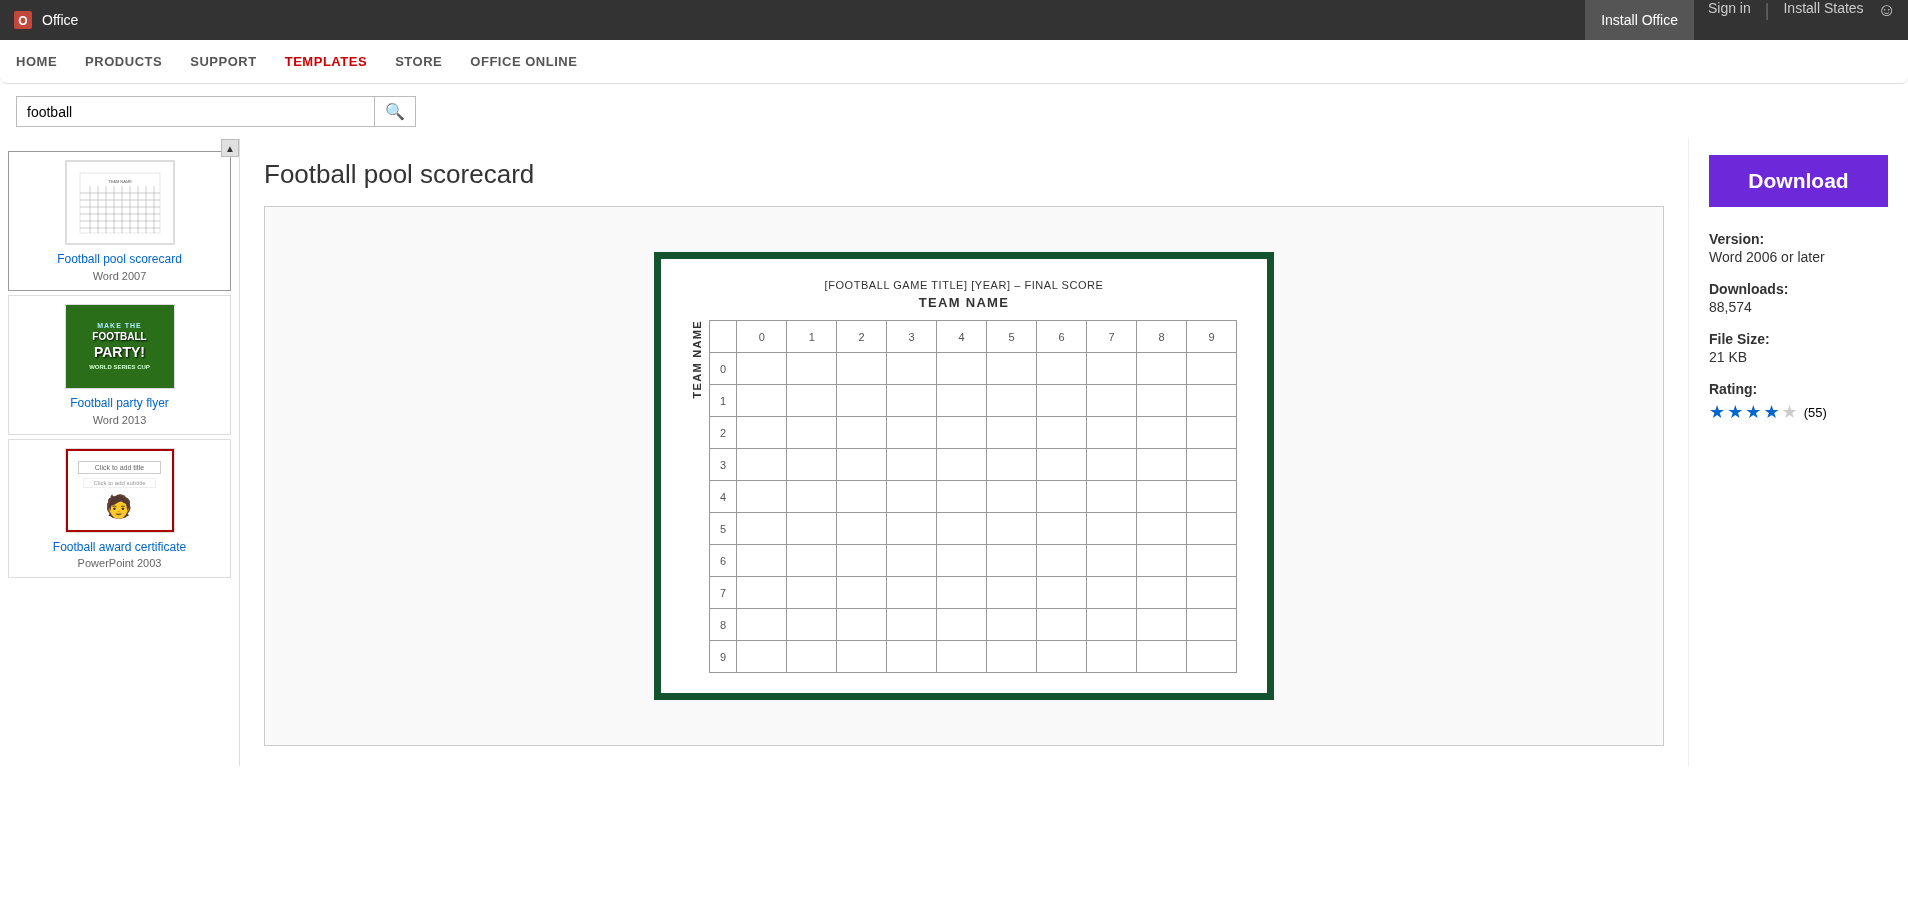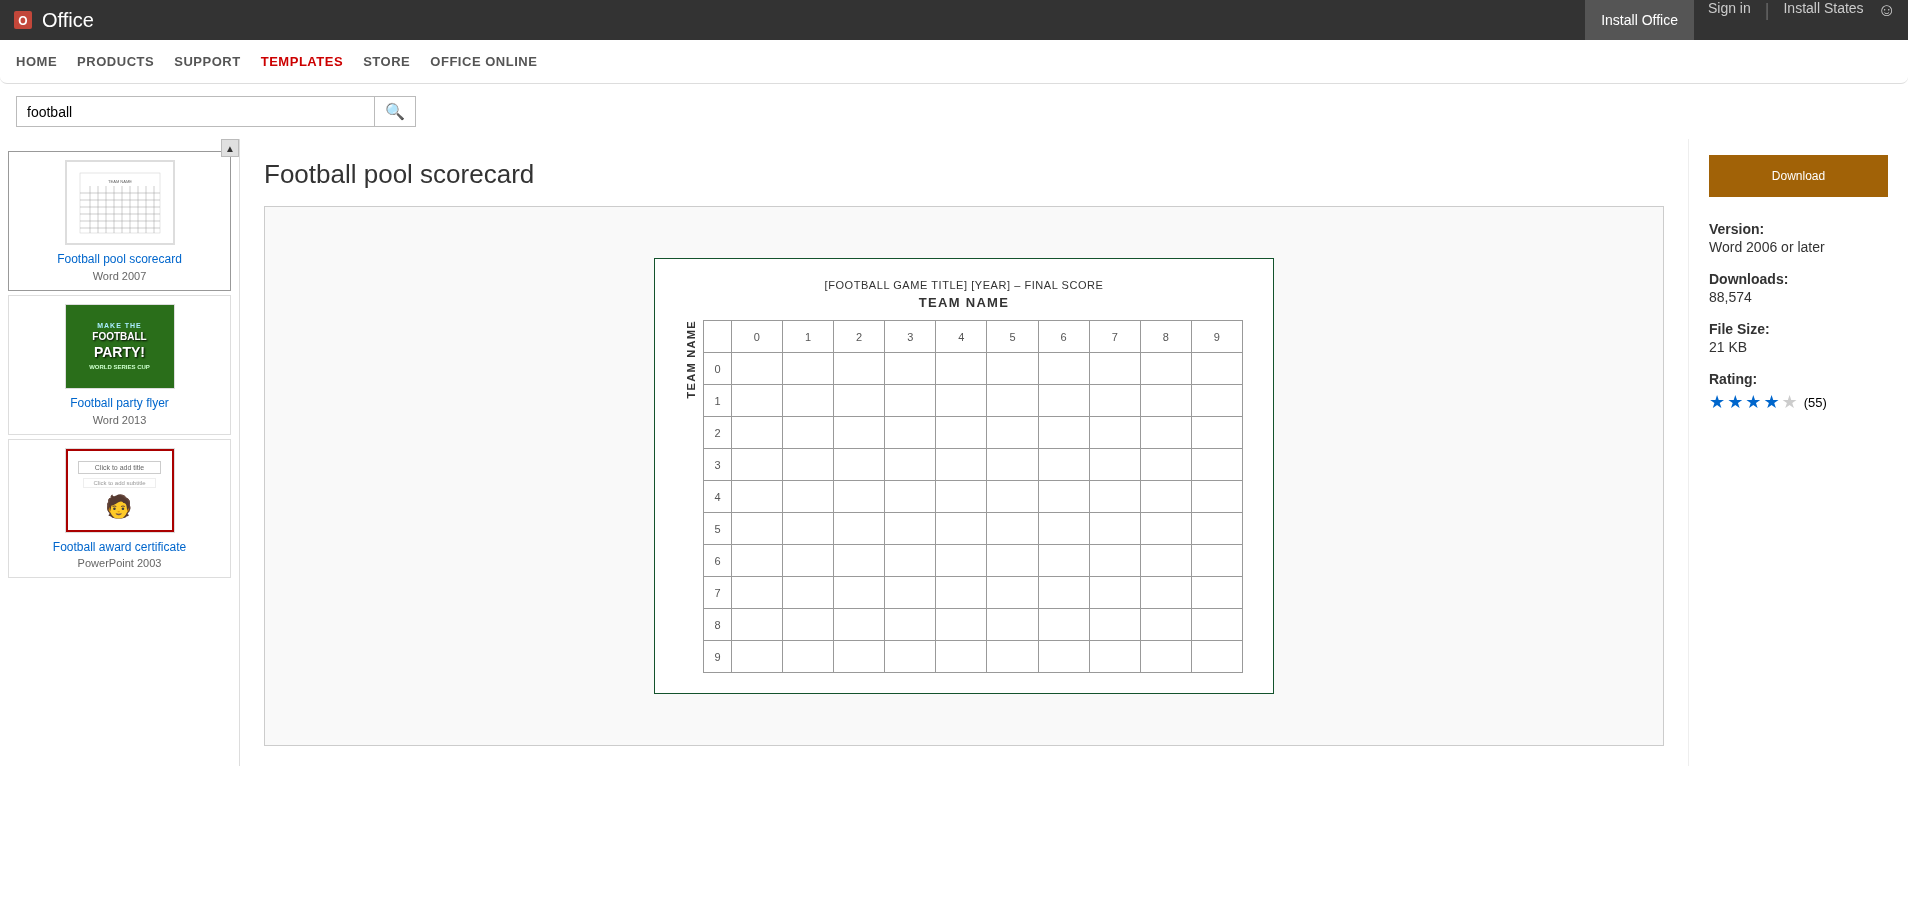--- a/index.html
+++ b/index.html
@@ -18,21 +18,21 @@
       display: flex;
       align-items: center;
       gap: 8px;
     }
     #office-logo-icon {
       width: 22px;
       height: 22px;
     }
     #office-title {
       color: #fff;
-      font-size: 20px;
+      font-size: 14px;
       font-weight: 300;
     }
     #top-bar-right {
       display: flex;
       align-items: flex-start;
       gap: 0;
     }
     #install-office-btn {
       background: #555;
       color: #fff;
@@ -65,21 +65,21 @@
       cursor: pointer;
     }
 
     
     #nav-bar {
       display: flex;
       align-items: center;
       padding: 0 16px;
       border-bottom: 1px solid #ddd;
       height: 44px;
-      gap: 20px;
+      gap: 28px;
       border-radius: 7px;
     }
     .nav-item {
       font-size: 13px;
       font-weight: 600;
       text-transform: uppercase;
       letter-spacing: 0.04em;
       cursor: pointer;
       color: #555;
       text-decoration: none;
@@ -198,21 +198,21 @@
       padding: 20px;
       display: flex;
       align-items: center;
       justify-content: center;
       min-height: 540px;
     }
 
     
     #scorecard {
       background: #fff;
-      border: 1px solid #14532d;
+      border: 7px solid #14532d;
       padding: 20px 30px;
       width: 620px;
     }
     #scorecard-game-title {
       text-align: center;
       font-size: 11px;
       letter-spacing: 0.05em;
       color: #333;
       margin-bottom: 4px;
     }
@@ -267,26 +267,26 @@
     }
 
     
     #right-panel {
       width: 220px;
       min-width: 220px;
       padding: 16px 20px;
       border-left: 1px solid #eee;
     }
     #download-btn {
-      background: #a16207;
+      background: #6d28d9;
       color: #fff;
       border: none;
       padding: 14px 36px;
-      font-size: 12px;
-      font-weight: 400;
+      font-size: 21px;
+      font-weight: 700;
       cursor: pointer;
       display: block;
       width: 100%;
       margin-bottom: 24px;
     }
     .info-section {
       margin-bottom: 16px;
     }
     .info-label {
       font-size: 14px;

